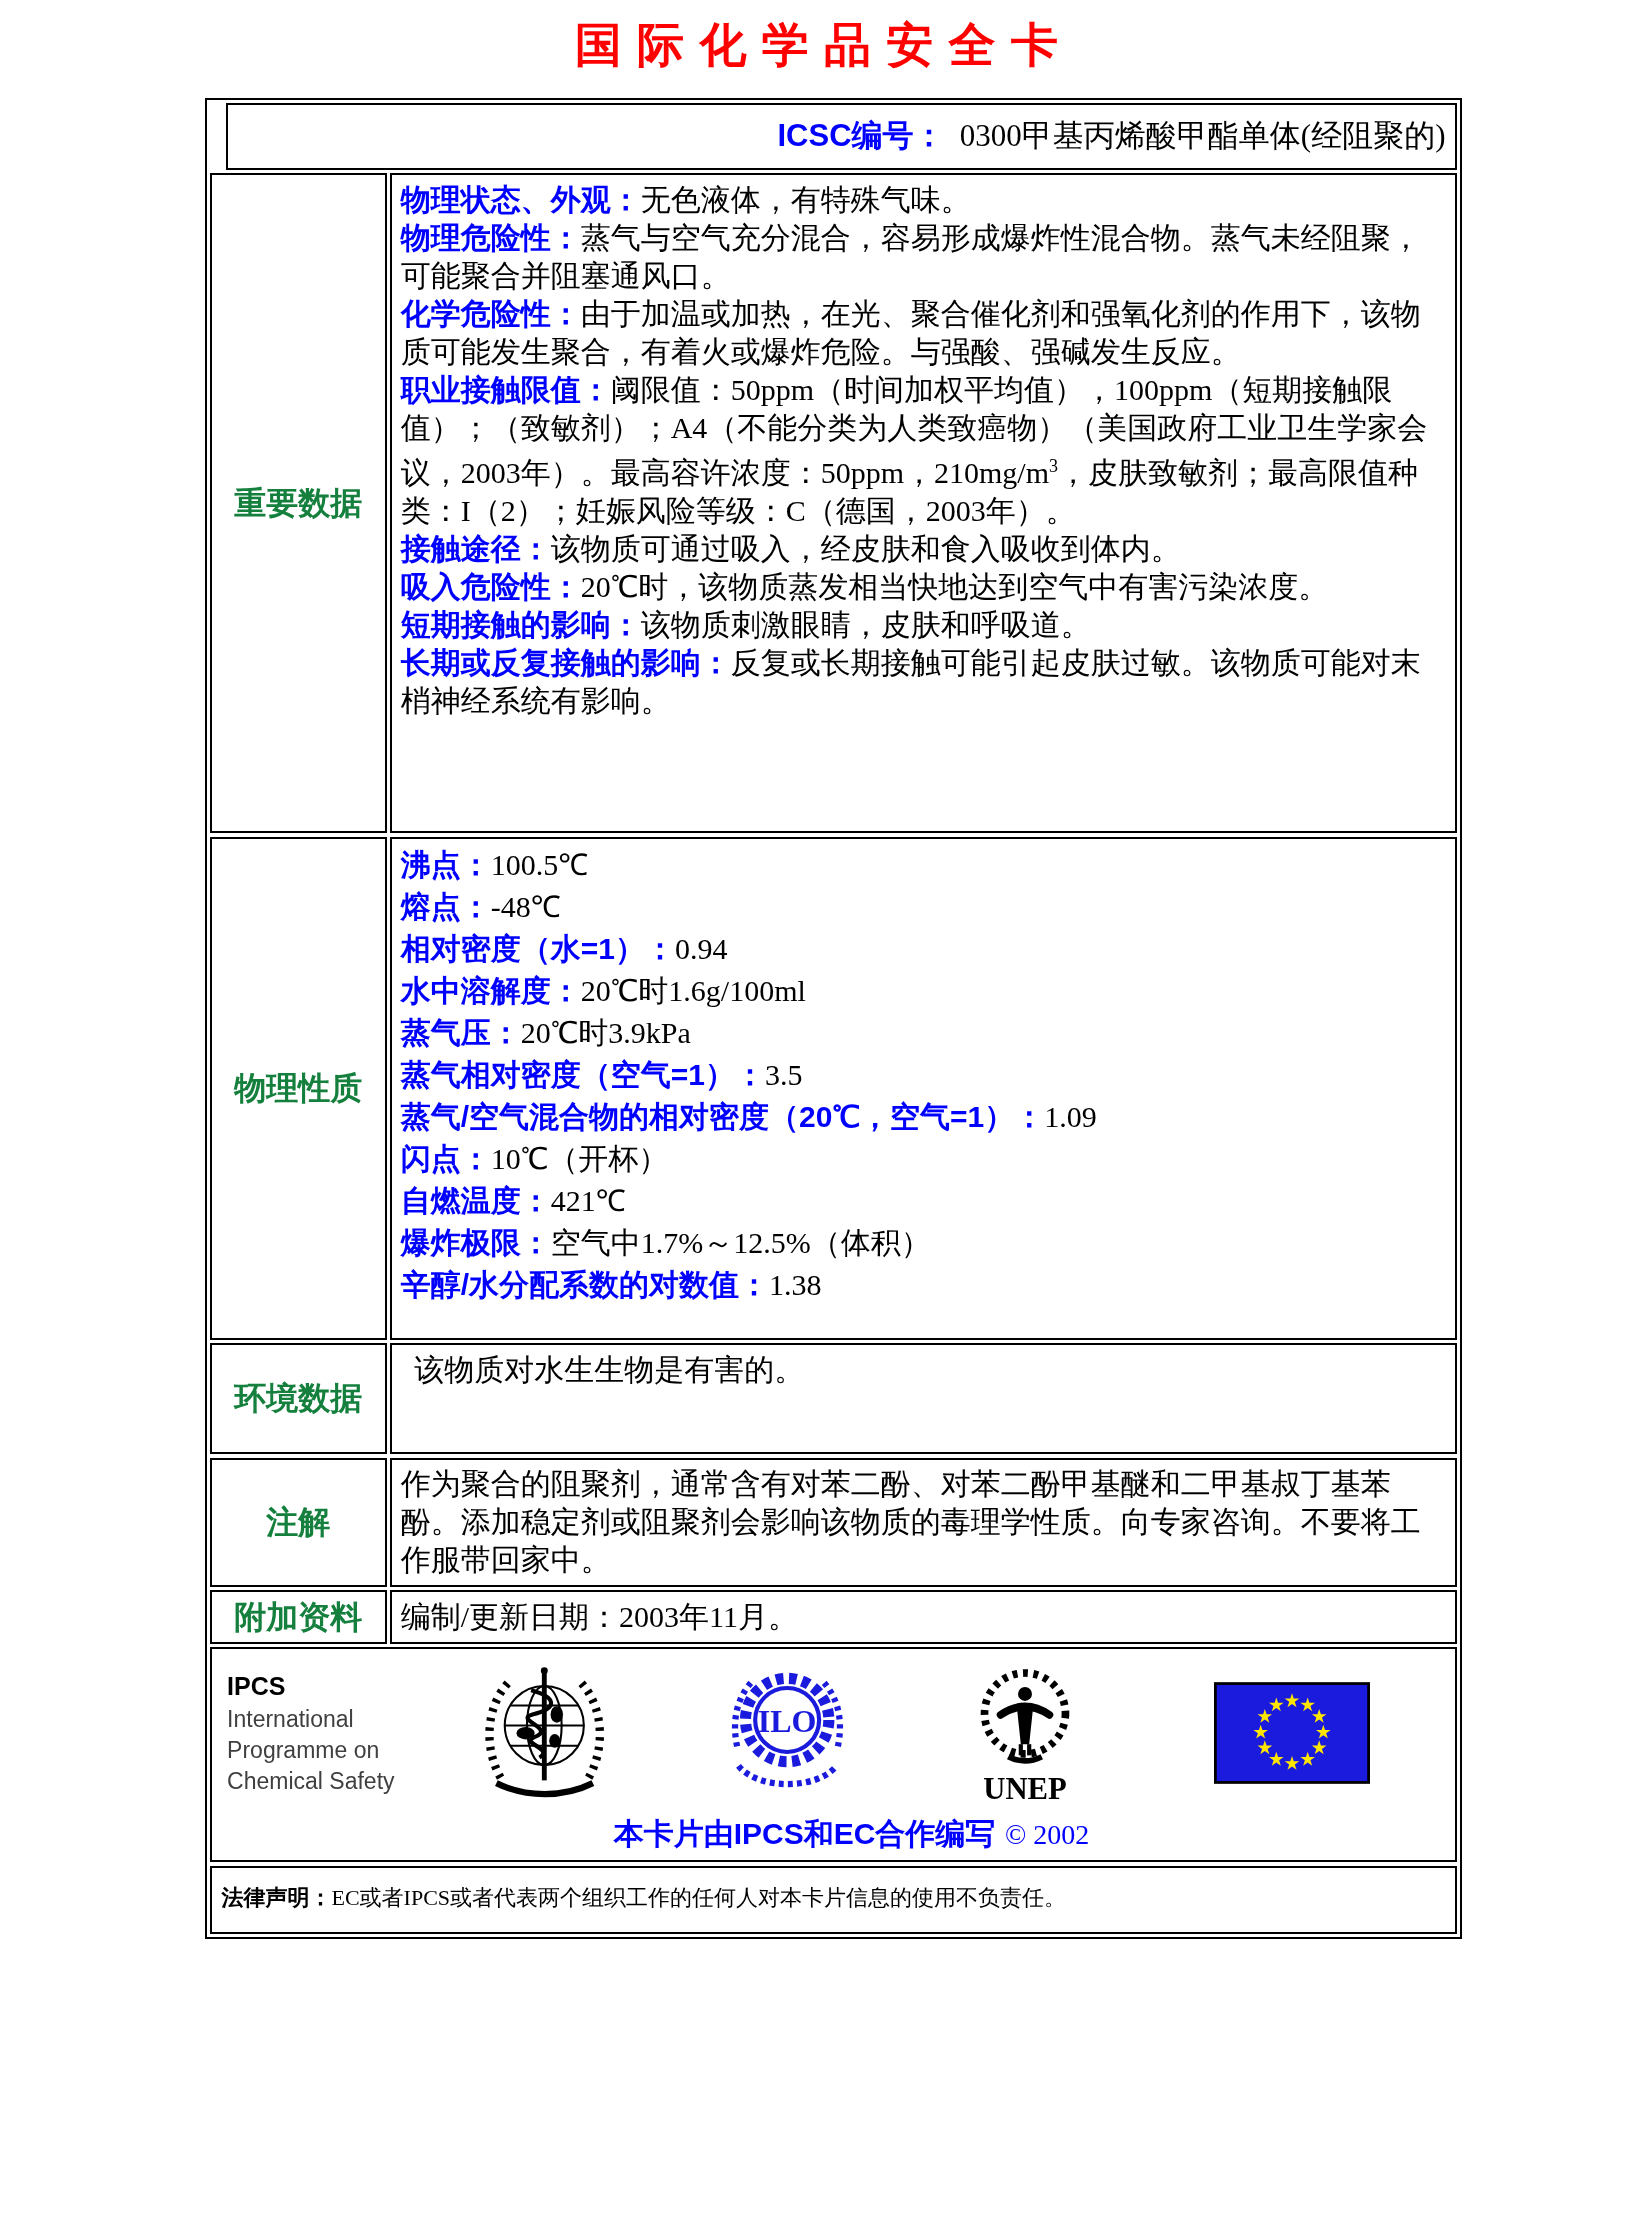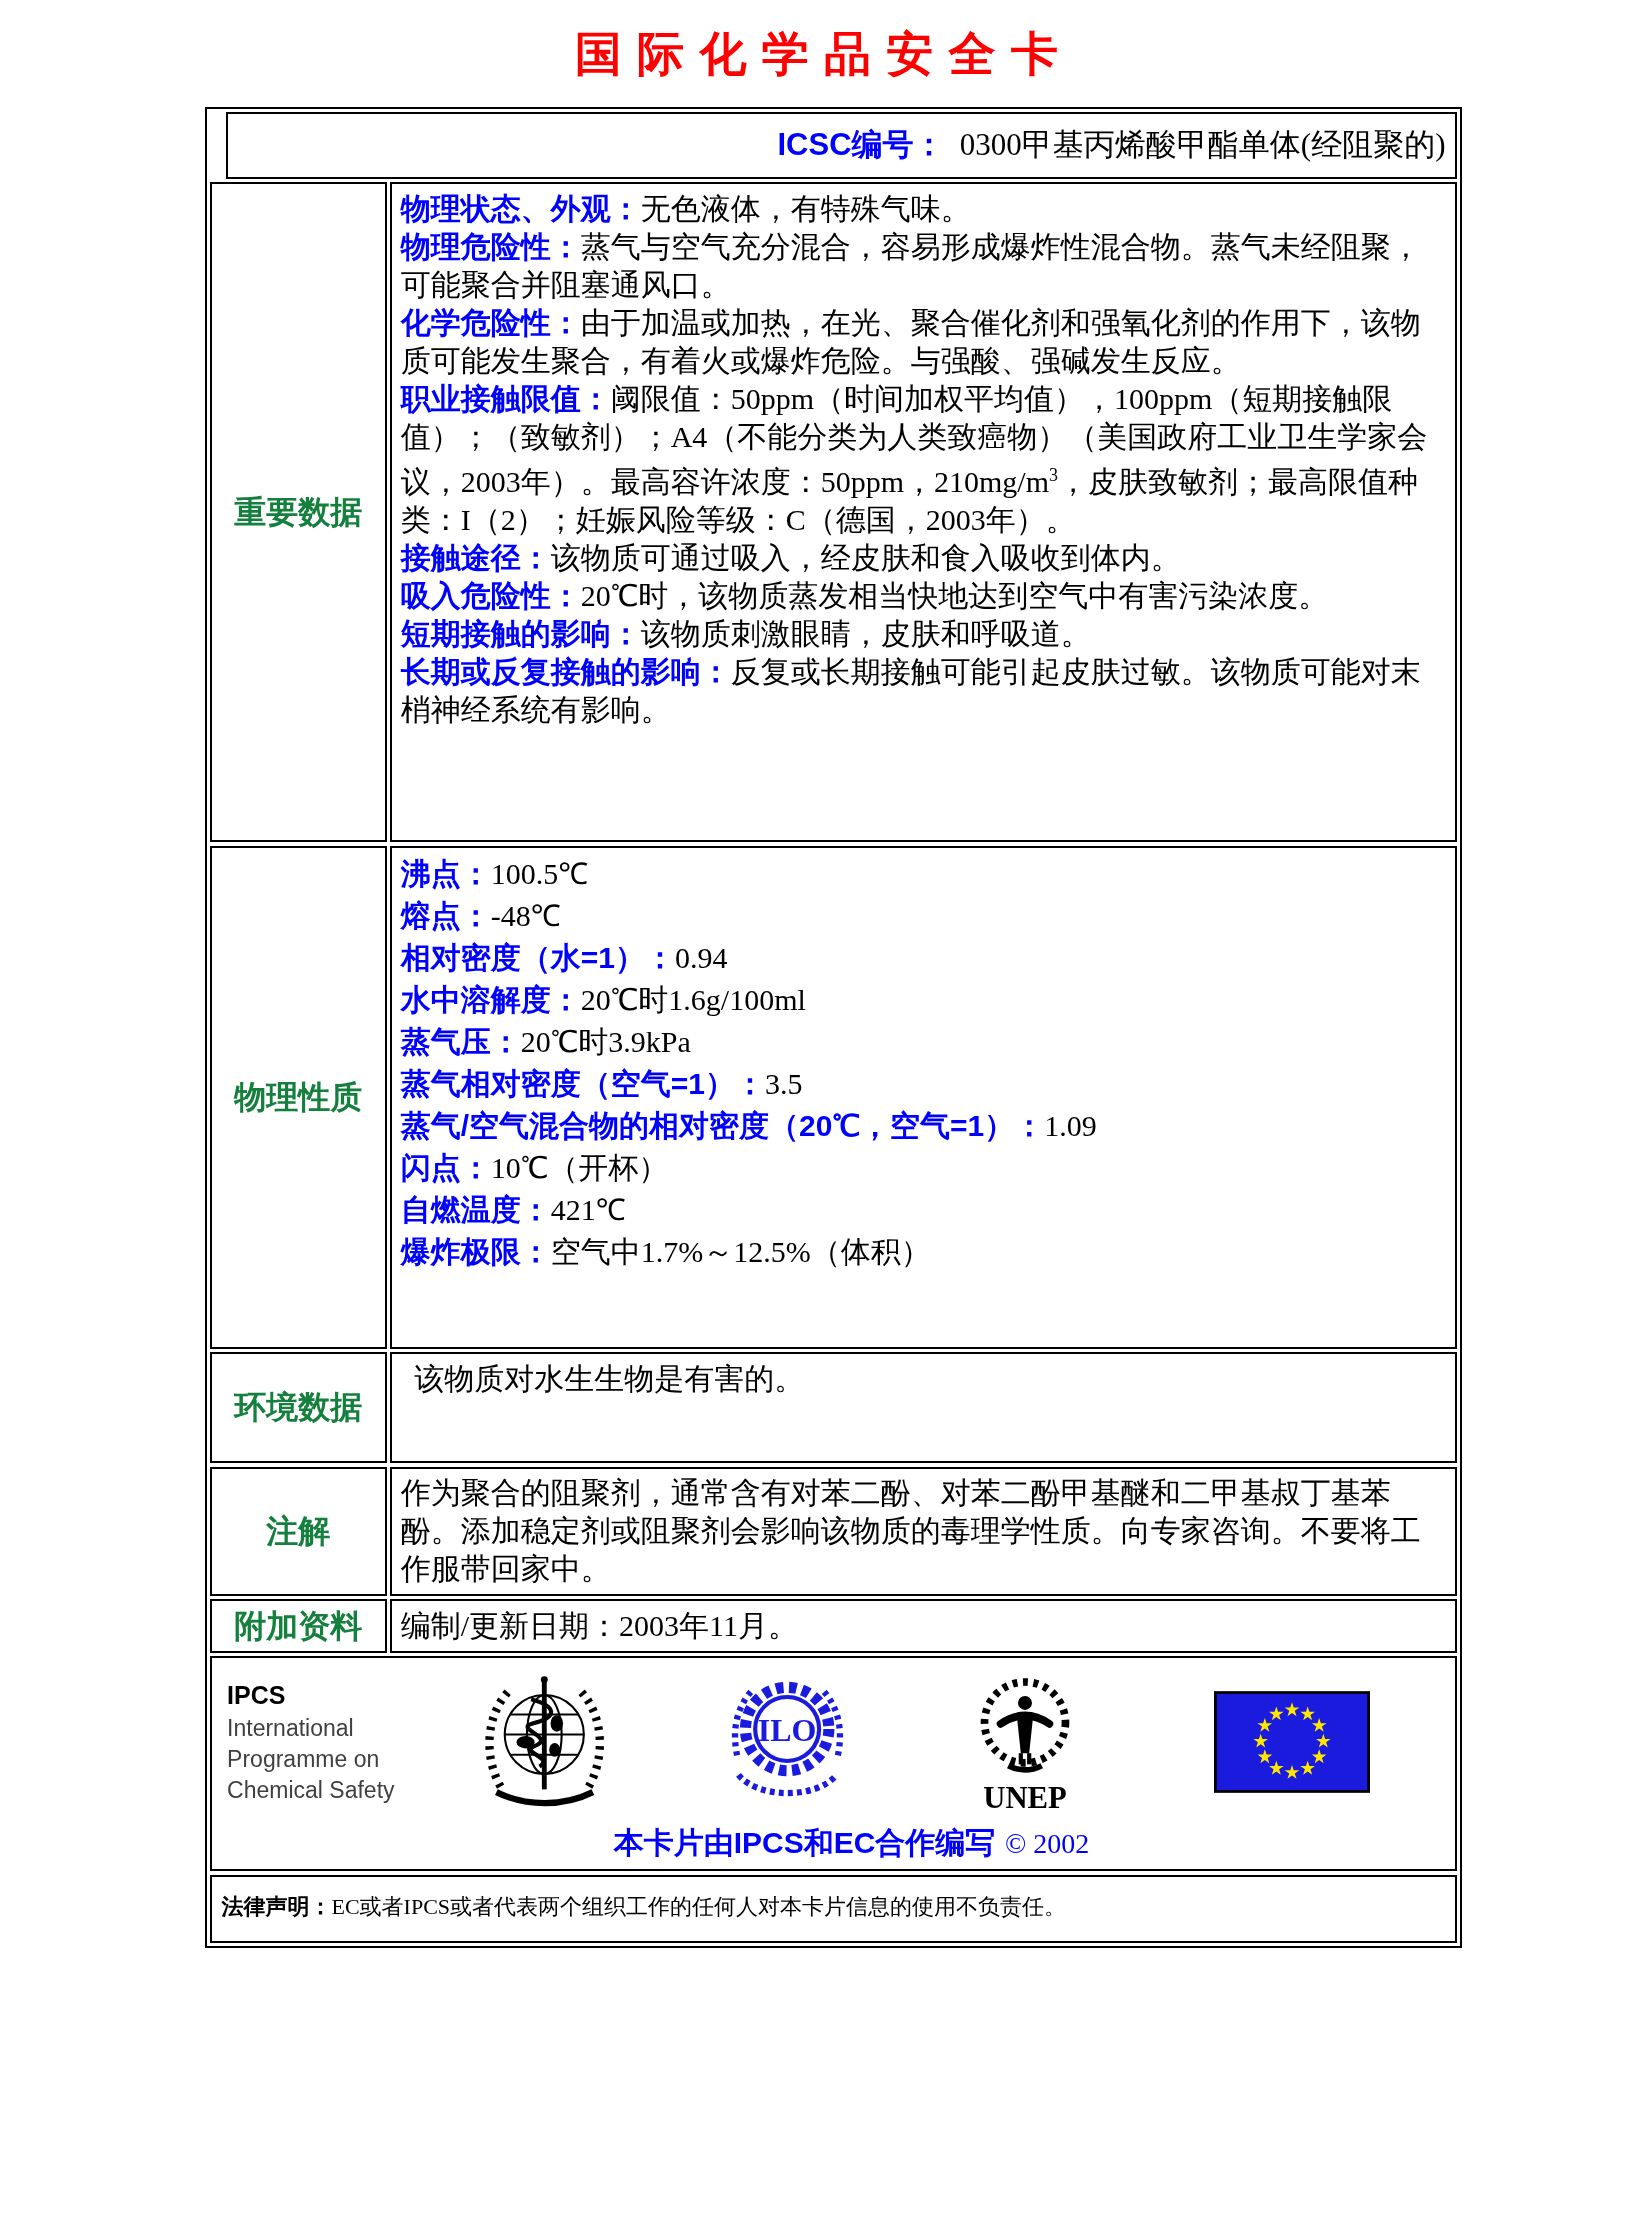--- a/index.html
+++ b/index.html
@@ -2,21 +2,21 @@
 <html style="font-size:11px"><head>
 <meta charset="utf-8">
 <style>
   html,body{margin:0;padding:0;}
   body{
     width:1648px;height:2227px;background:#ffffff;position:relative;
     font-family:"Liberation Serif",serif;color:#000;
     -webkit-font-smoothing:antialiased;
   }
   .doc-title{
-    margin:26px 0 25px 0;text-align:center;
+    margin:17px 0 25px 0;text-align:center;
     font-family:"DejaVu Serif",serif;font-weight:bold;
     color:#ff0000;font-size:47px;line-height:56px;letter-spacing:15.3px;
   }
   .card{
     box-sizing:border-box;margin-left:205px;width:1257px;
     border:2.8px solid #000;padding:2.8px;background:#fff;
     display:grid;grid-template-columns:177px 1fr;gap:3.5px;
   }
   .cell{box-sizing:border-box;border:2.1px solid #000;background:#fff;}
   .span2{grid-column:1 / -1;}
@@ -98,20 +98,21 @@
       <div class="para"><span class="seg-label">沸点：</span><span class="seg-text">100.5℃</span></div>
       <div class="para"><span class="seg-label">熔点：</span><span class="seg-text">-48℃</span></div>
       <div class="para"><span class="seg-label">相对密度（水=1）：</span><span class="seg-text">0.94</span></div>
       <div class="para"><span class="seg-label">水中溶解度：</span><span class="seg-text">20℃时1.6g/100ml</span></div>
       <div class="para"><span class="seg-label">蒸气压：</span><span class="seg-text">20℃时3.9kPa</span></div>
       <div class="para"><span class="seg-label">蒸气相对密度（空气=1）：</span><span class="seg-text">3.5</span></div>
       <div class="para"><span class="seg-label">蒸气/空气混合物的相对密度（20℃，空气=1）：</span><span class="seg-text">1.09</span></div>
       <div class="para"><span class="seg-label">闪点：</span><span class="seg-text">10℃（开杯）</span></div>
       <div class="para"><span class="seg-label">自燃温度：</span><span class="seg-text">421℃</span></div>
       <div class="para"><span class="seg-label">爆炸极限：</span><span class="seg-text">空气中1.7%～12.5%（体积）</span></div>
+      <div class="para"><span class="seg-label">辛醇/水分配系数的对数值：</span><span class="seg-text">1.38</span></div>
     </div>
 
   <div class="cell label-cell">环境数据</div>
   <div class="cell content-cell plain env-cell">
       <div class="para"><span class="seg-text">该物质对水生生物是有害的。</span></div>
     </div>
 
   <div class="cell label-cell">注解</div>
   <div class="cell content-cell plain notes-cell">
       <div class="para"><span class="seg-text">作为聚合的阻聚剂，通常含有对苯二酚、对苯二酚甲基醚和二甲基叔丁基苯酚。添加稳定剂或阻聚剂会影响该物质的毒理学性质。向专家咨询。不要将工作服带回家中。</span></div>

